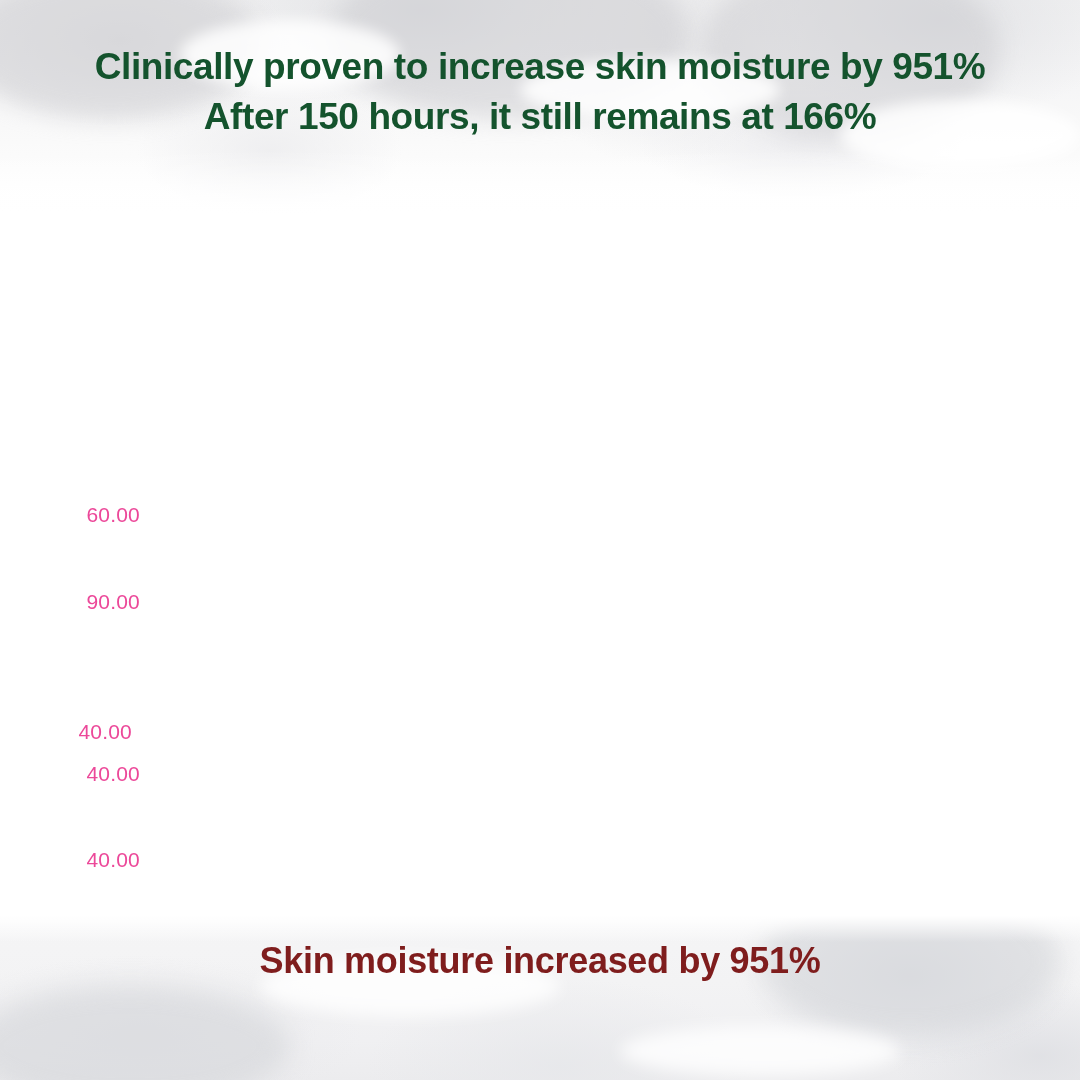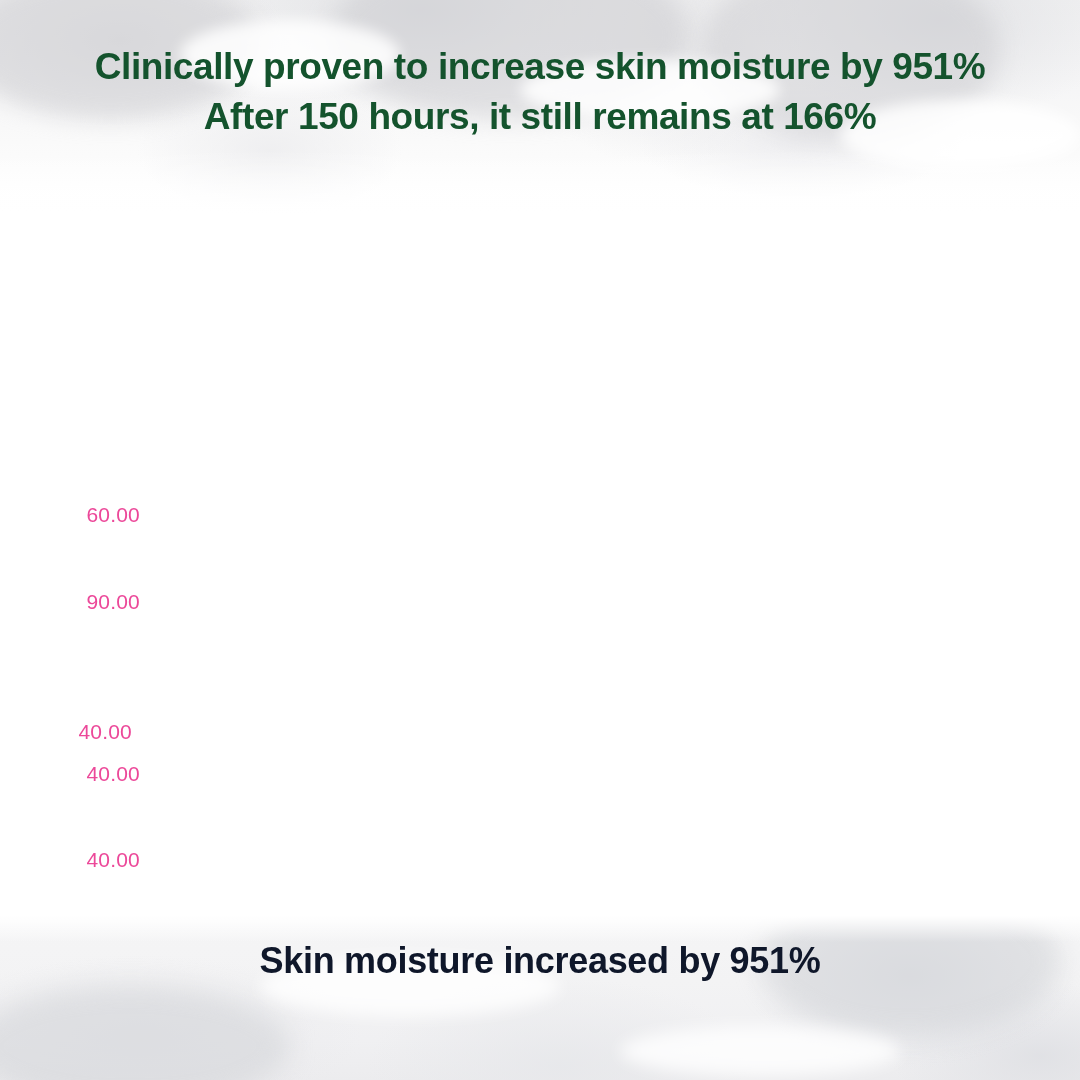--- a/index.html
+++ b/index.html
@@ -220,21 +220,21 @@
     left: 0; top: 0;
     width: 1080px; height: 26px;
     background: linear-gradient(180deg, #ffffff 0%, rgba(255,255,255,0) 100%);
   }
 
   .footline {
     position: absolute;
     left: 0; top: 940px;
     width: 1080px;
     text-align: center;
-    color: #0f172a;
+    color: #7f1d1d;
     font-weight: bold;
     font-size: 36px;
     letter-spacing: -0.3px;
     font-family: "Liberation Sans", sans-serif;
   }
 </style>
 </head>
 <body>
 
 <div id="page">

